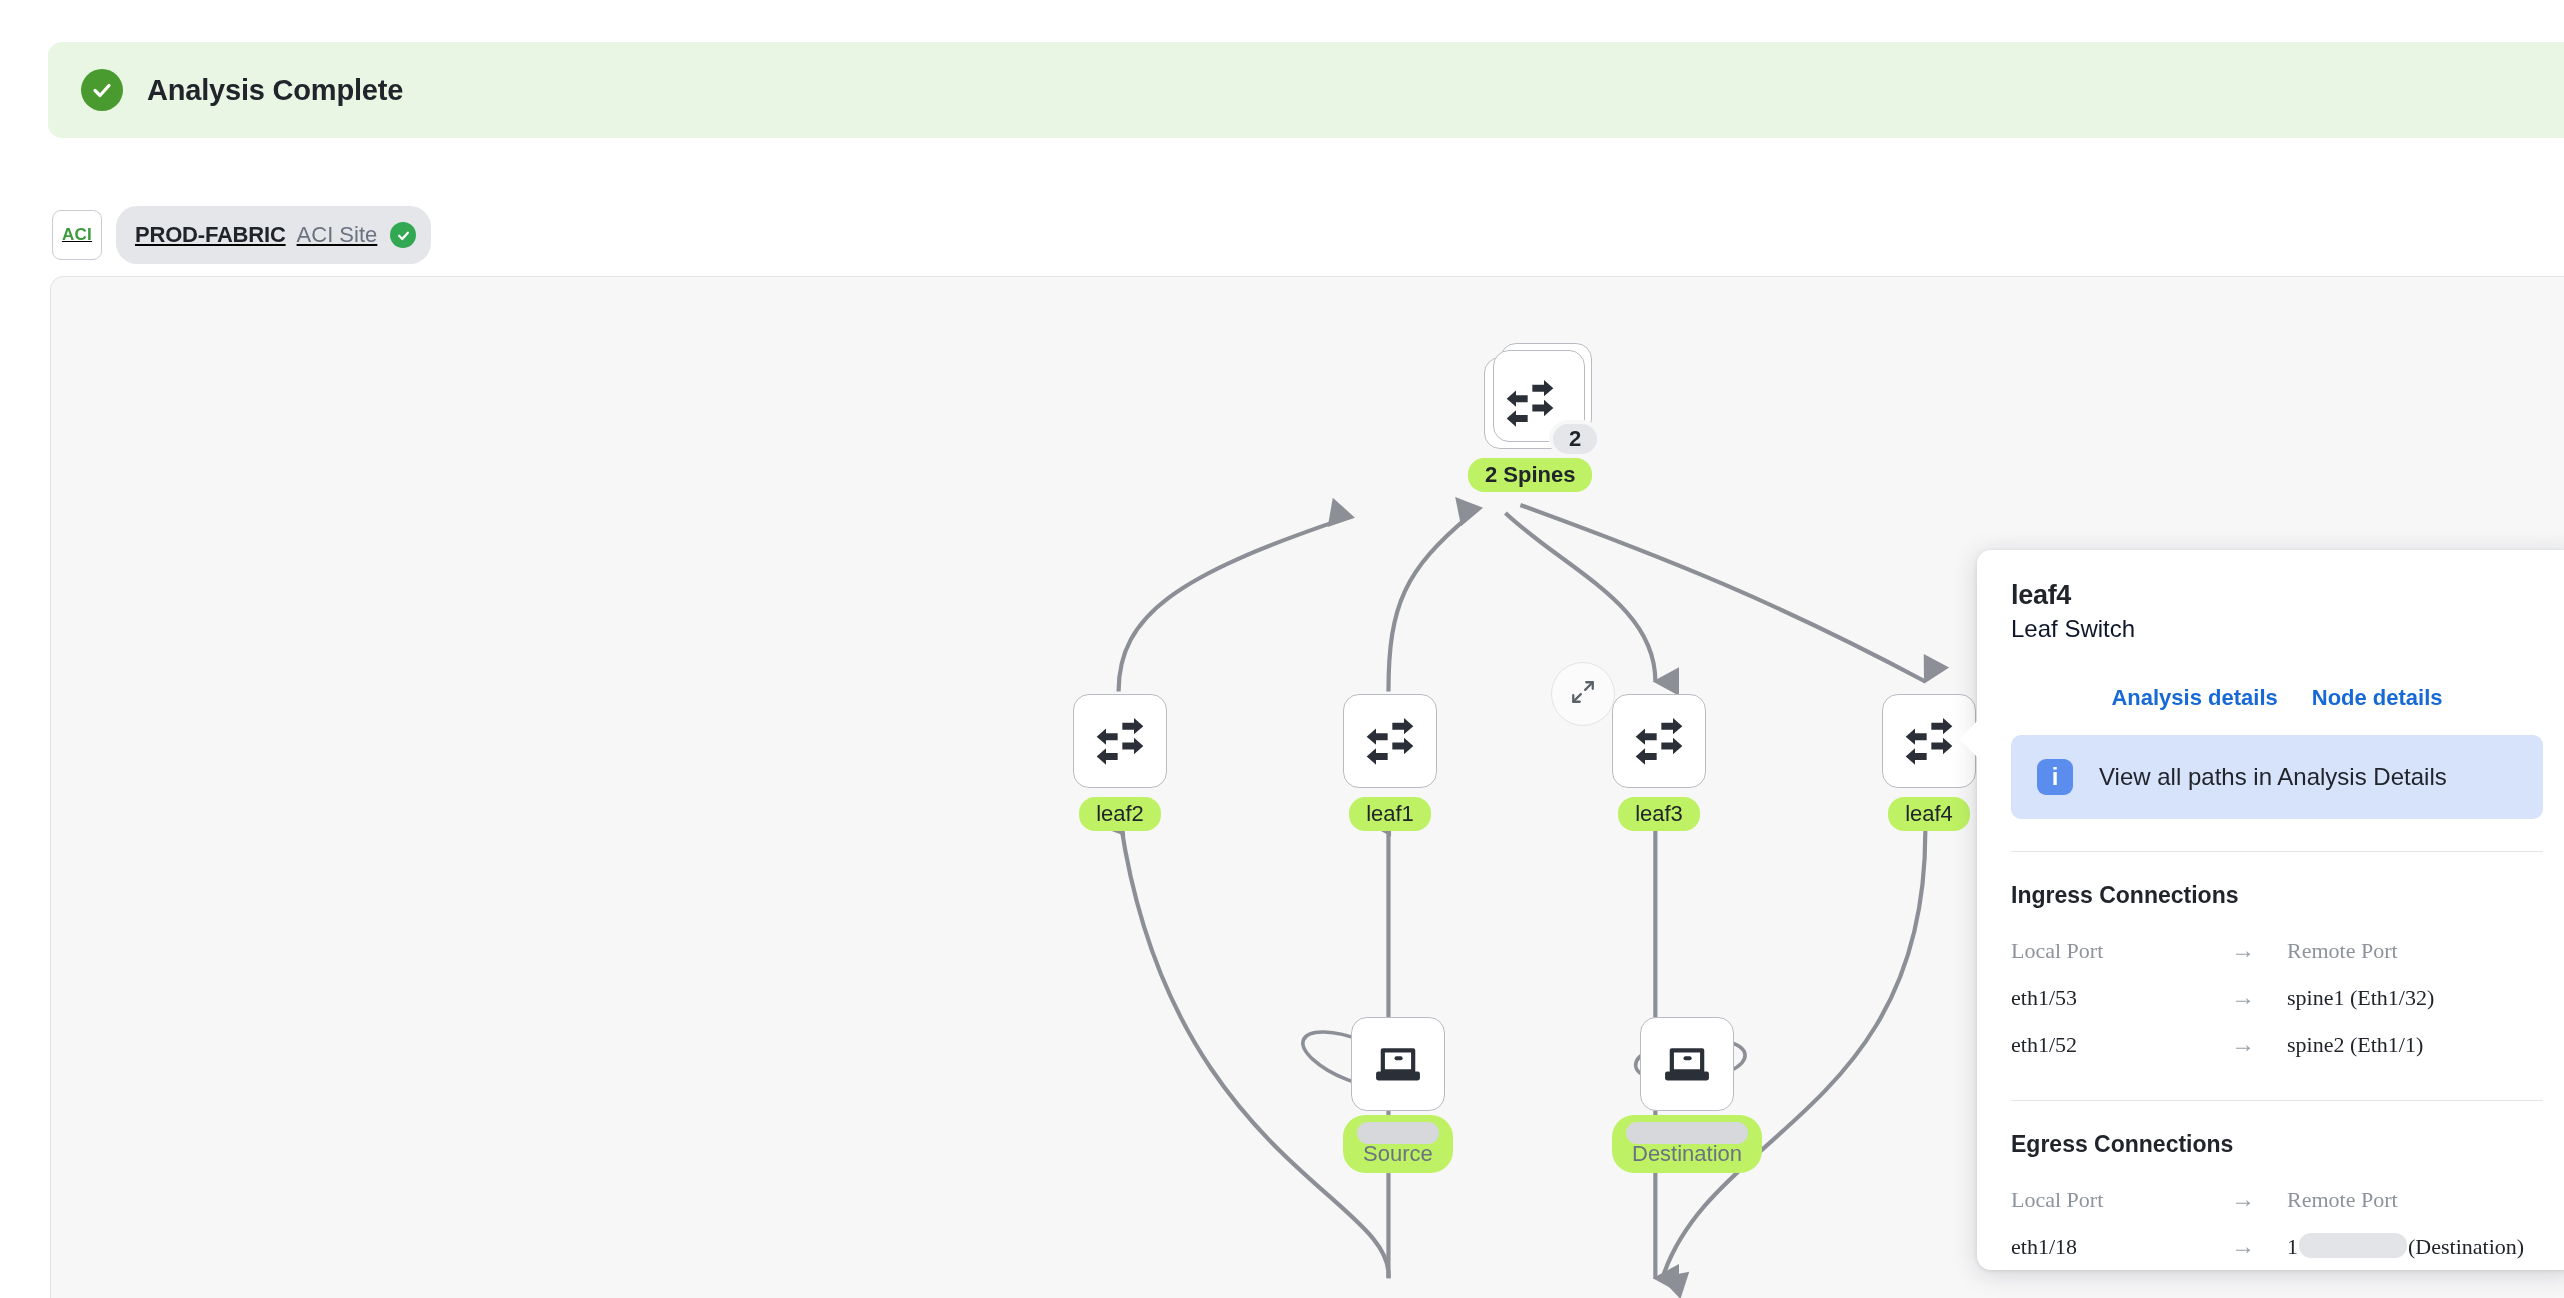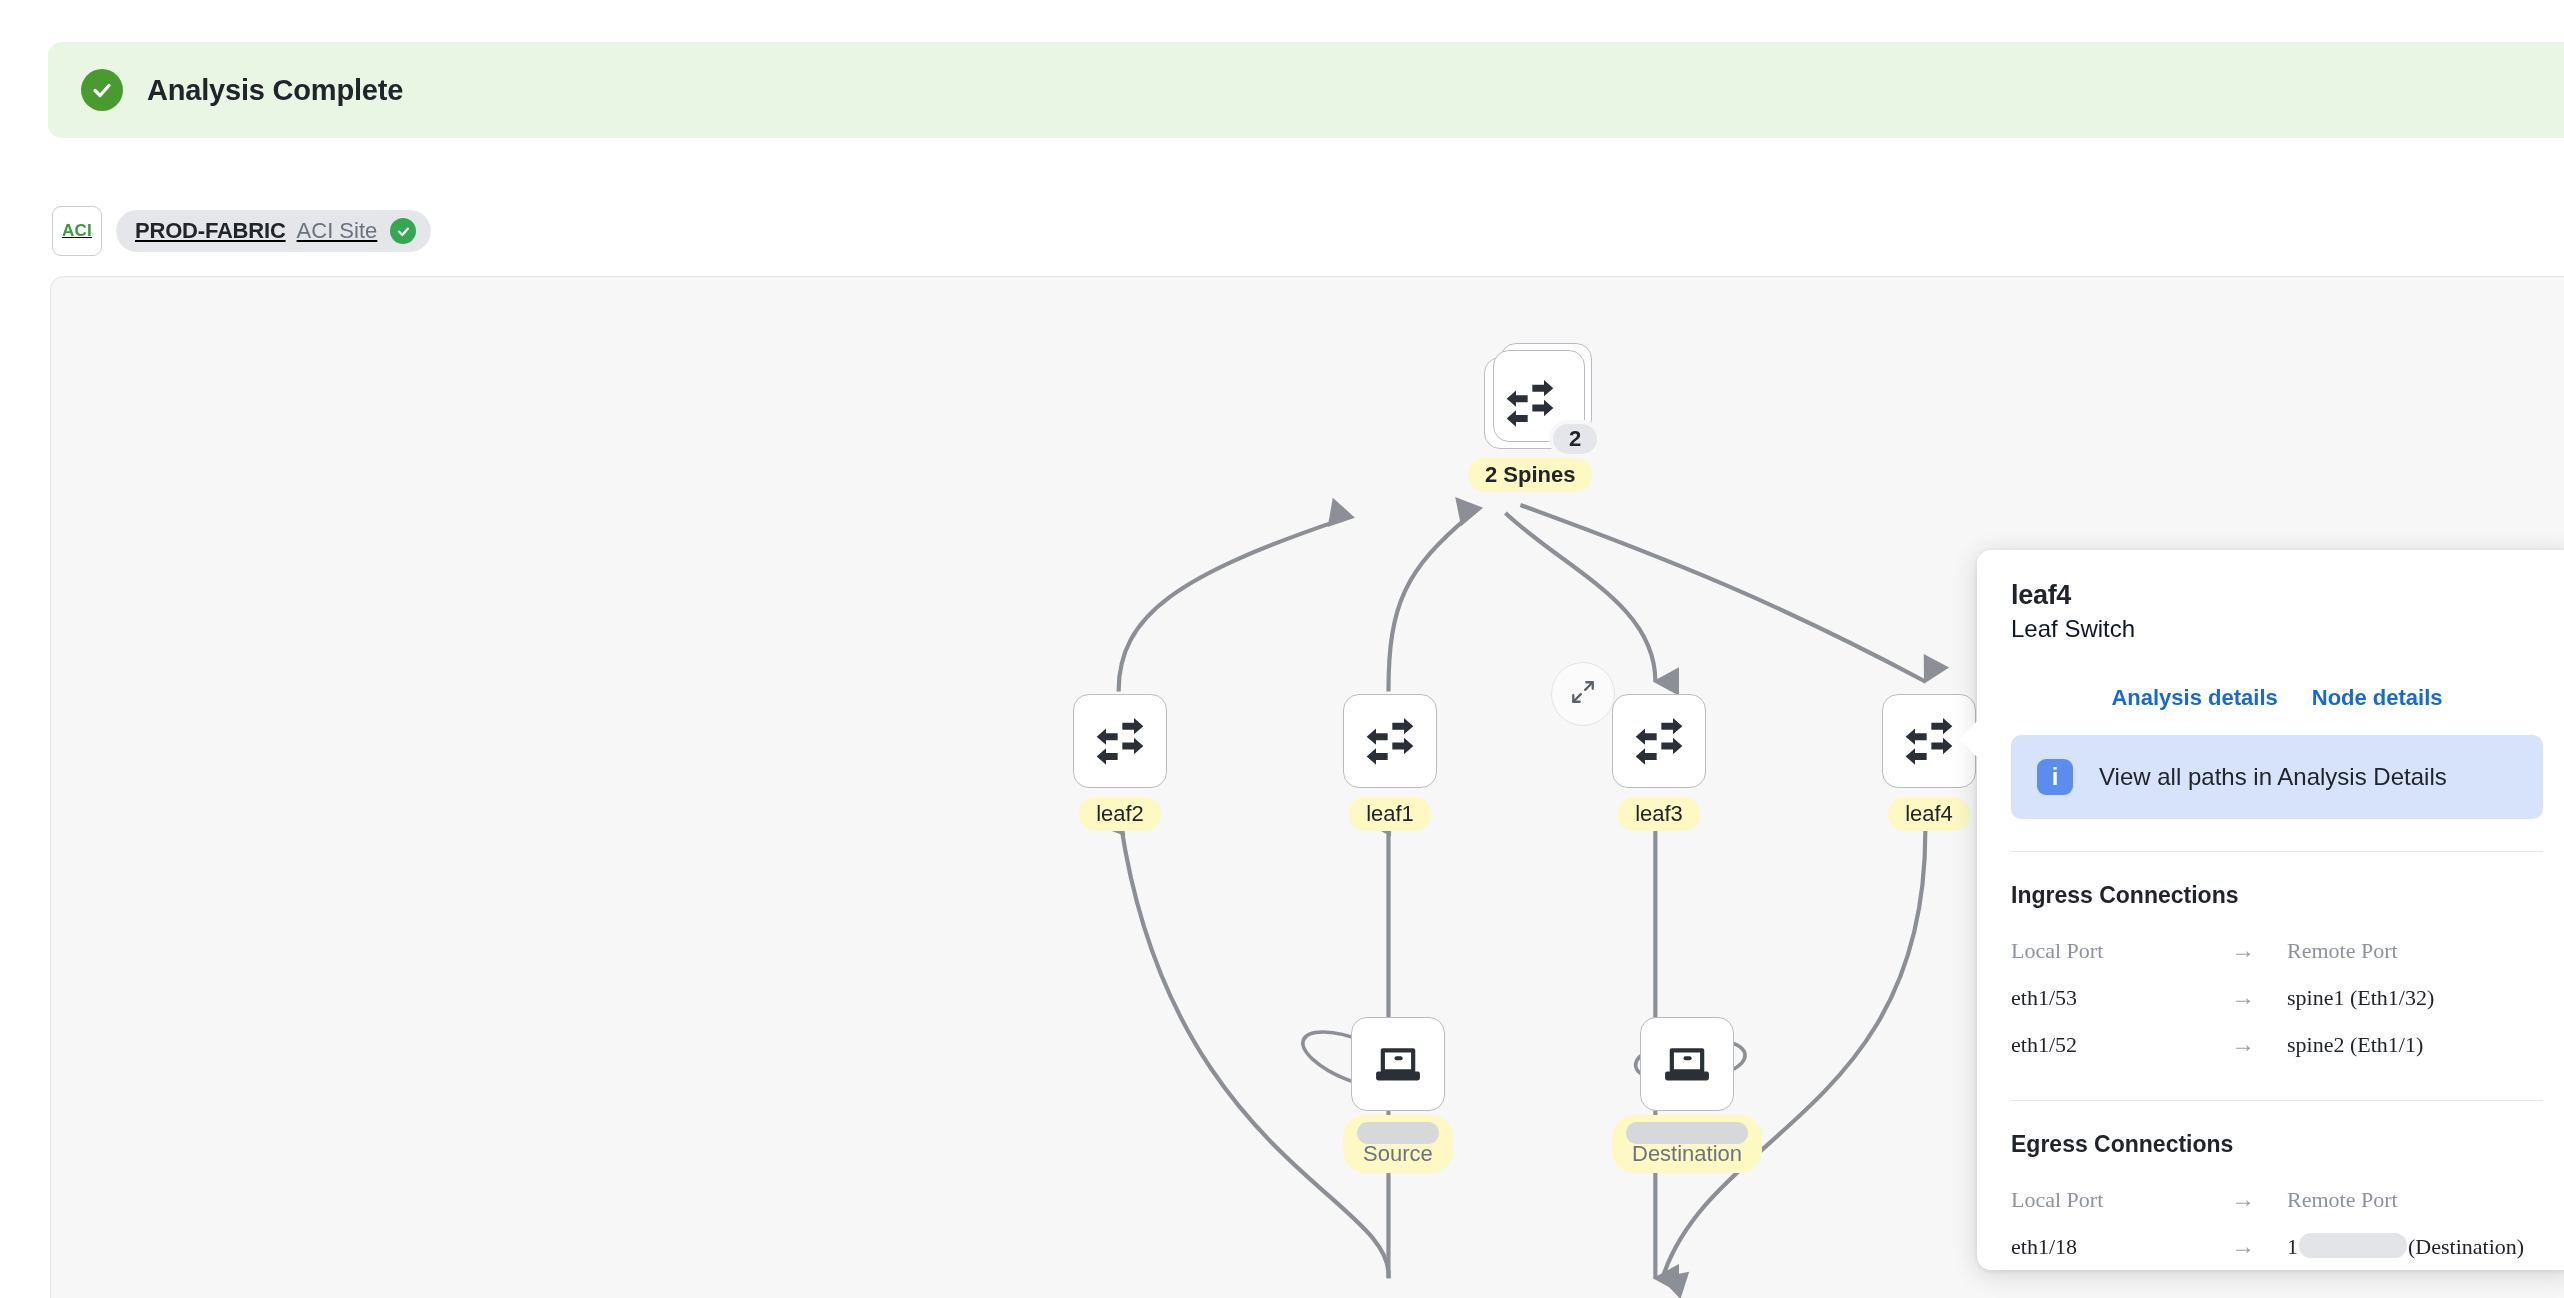--- a/index.html
+++ b/index.html
@@ -69,21 +69,21 @@
     align-items: center;
     justify-content: center;
     font-size: 17px;
     font-weight: bold;
     color: #3c9a3c;
     letter-spacing: 0.3px;
     flex: 0 0 auto;
   }
   .site-pill {
     margin-left: 14px;
-    height: 42px;
+    height: 58px;
     background: #e4e6e9;
     border-radius: 21px;
     display: flex;
     align-items: center;
     padding: 0 15px 0 19px;
     box-sizing: border-box;
   }
   .site-name {
     font-size: 22px;
     font-weight: bold;
@@ -176,21 +176,21 @@
     font-weight: bold;
     display: flex;
     align-items: center;
     justify-content: center;
     z-index: 6;
     box-sizing: border-box;
     padding: 0 10px;
   }
   .node-label {
     margin-top: 9px;
-    background: #fef9c3;
+    background: #bef264;
     border-radius: 16px;
     padding: 4px 17px;
     font-size: 22px;
     color: #21252b;
     white-space: nowrap;
     position: relative;
     z-index: 4;
   }
   .node-label.bold { font-weight: bold; }
   .node-label.endpoint {

